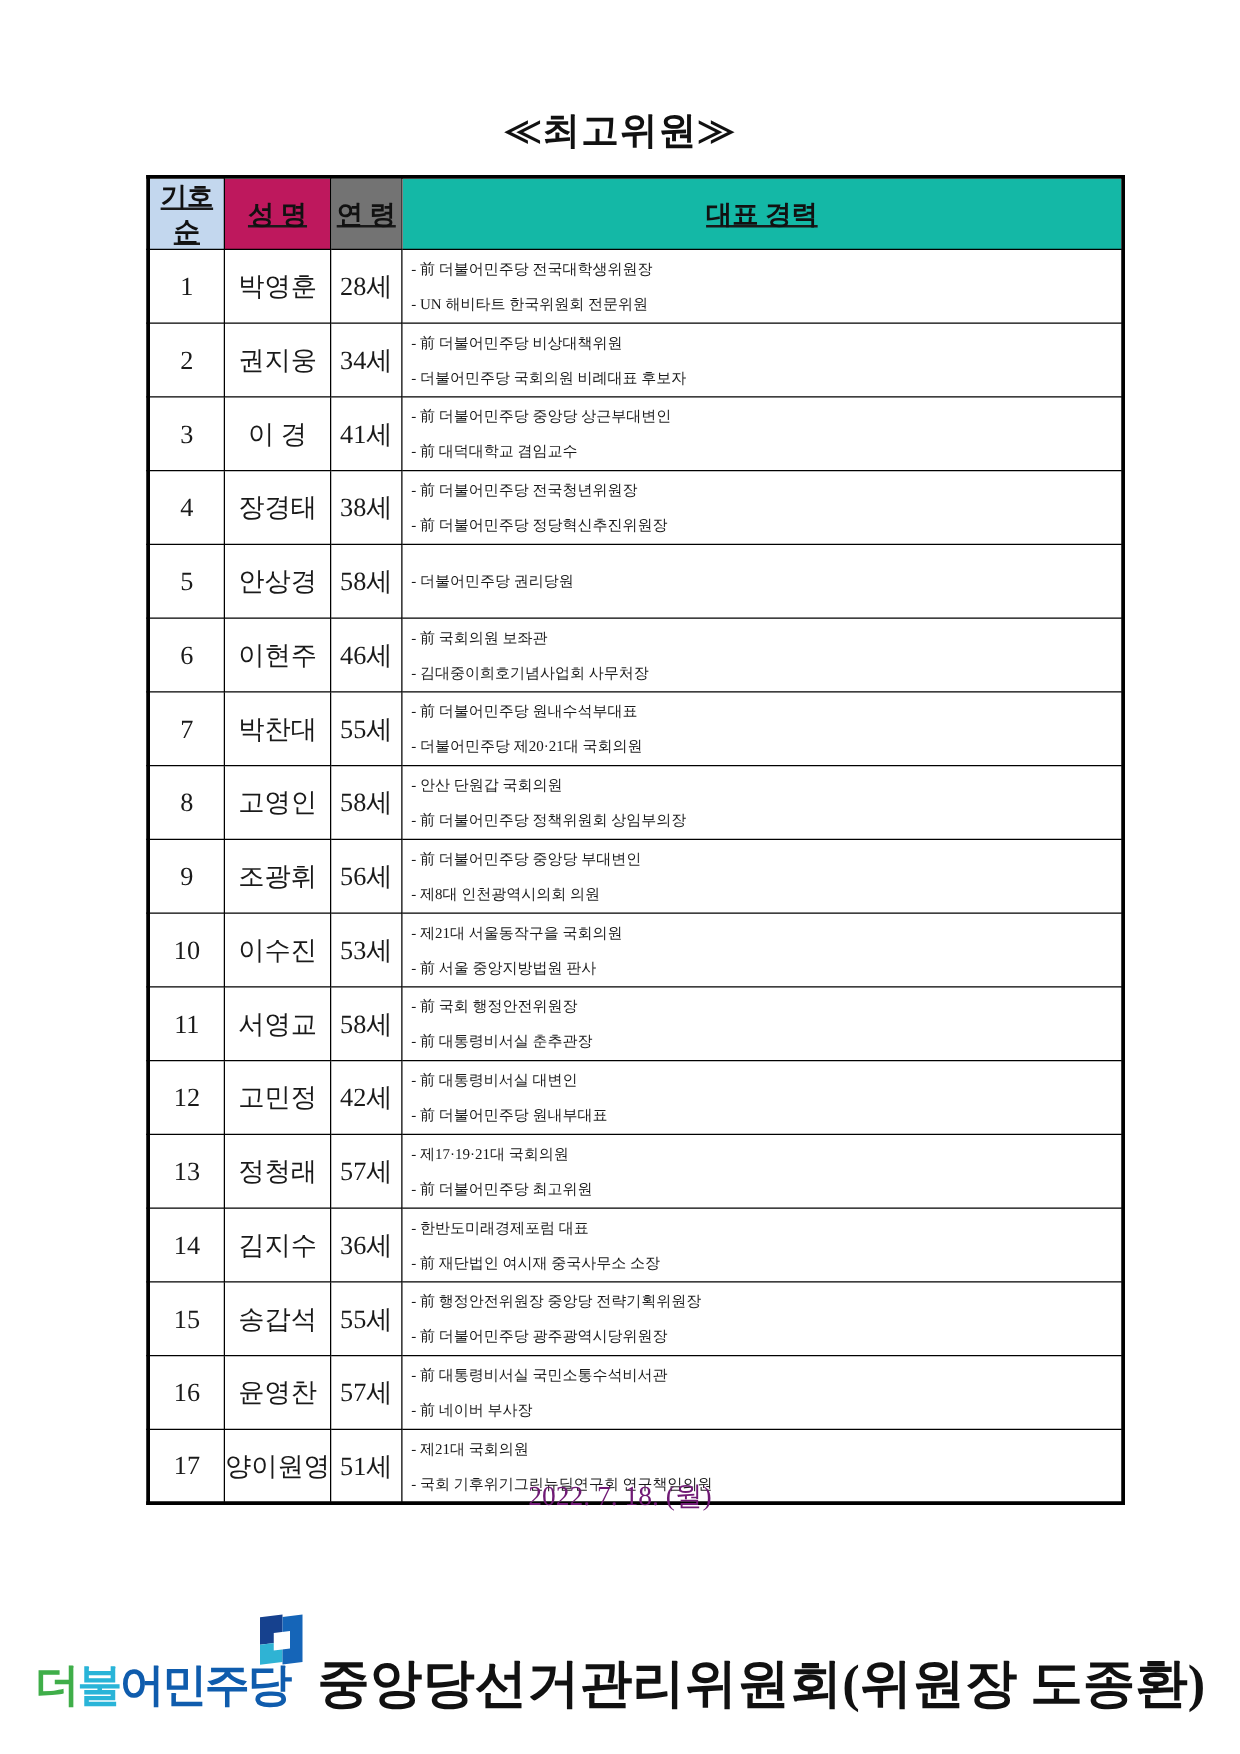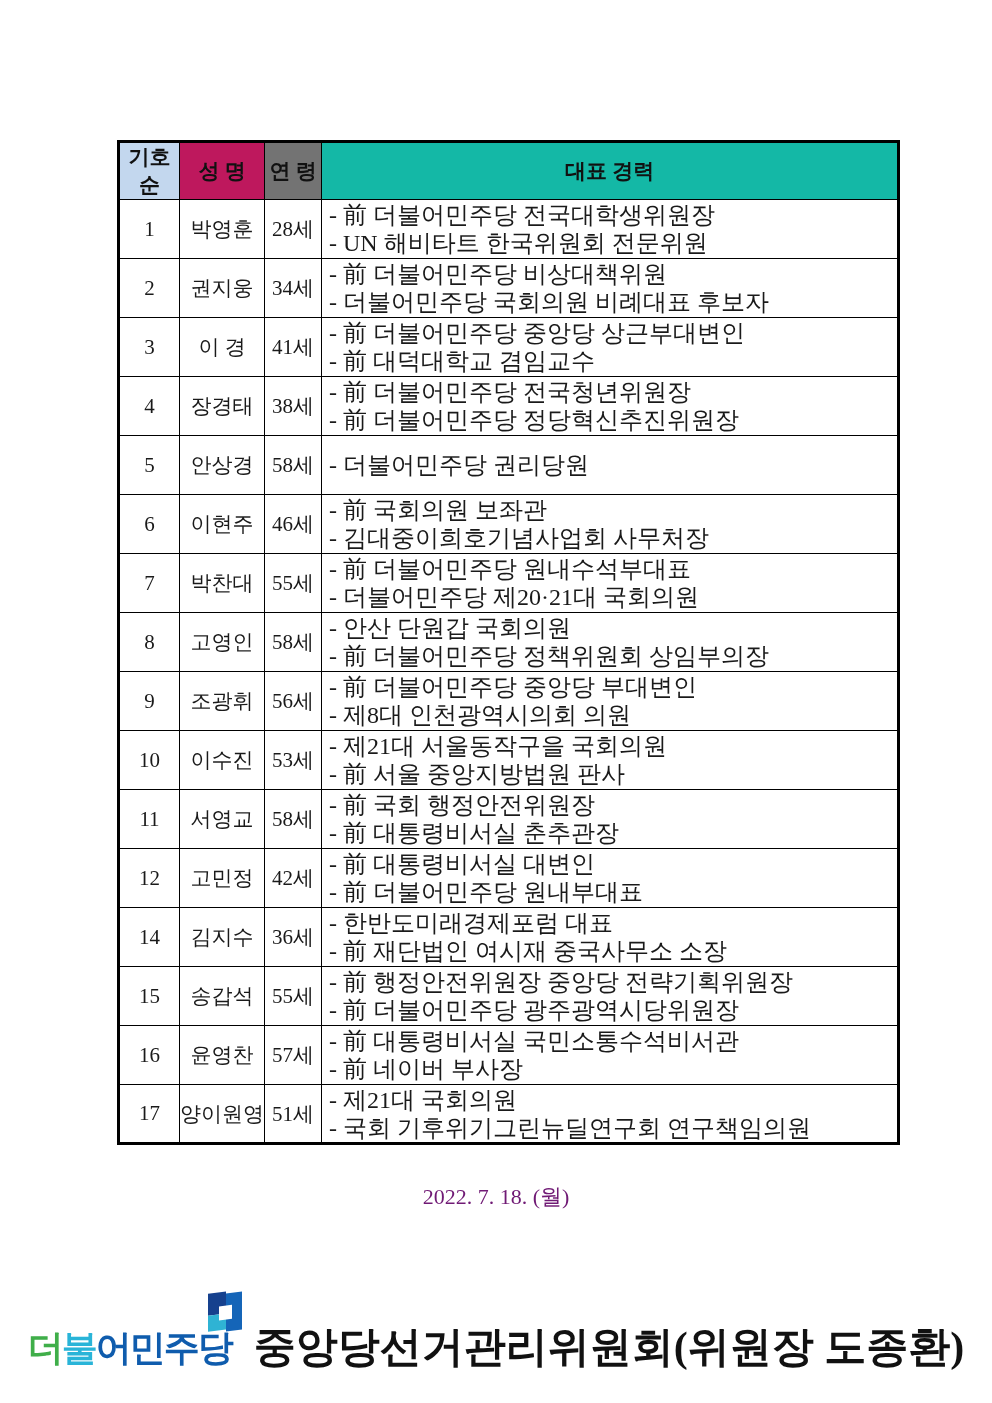--- a/index.html
+++ b/index.html
@@ -36,21 +36,21 @@
     border-collapse: collapse;
     table-layout: fixed;
     border: 3px solid #000;
   }
   table.candidates th,
   table.candidates td {
     border: 1.5px solid #000;
     padding: 0;
     overflow: hidden;
   }
-  table.candidates thead tr { height: 33px; }
+  table.candidates thead tr { height: 33px; text-decoration: underline; }
   table.candidates tbody tr { height: 59px; }
   th.hdr {
     font-size: 21px;
     font-weight: bold;
     text-align: center;
     vertical-align: middle;
     color: #111;
   }
   td.c-no, td.c-name, td.c-age {
     text-align: center;
@@ -59,21 +59,21 @@
   }
   td.c-careers { vertical-align: middle; }
   .careers-wrap {
     display: flex;
     flex-direction: column;
     justify-content: center;
     padding-left: 7px;
     padding-right: 4px;
   }
   .career-line {
-    font-size: 24px;
+    font-size: 12px;
     line-height: 28px;
     white-space: nowrap;
   }
   .doc-date {
     position: absolute;
     top: 1182px;
     left: 0;
     width: 100%;
     text-align: center;
     font-size: 22px;
@@ -115,20 +115,21 @@
     color: #111;
     white-space: nowrap;
     padding-bottom: 4px;
   }
 </style>
 </head>
 <body>
 
 <div class="page">
 
+  <div class="doc-title">≪최고위원≫</div>
 
   <table class="candidates">
     <colgroup>
       <col style="width:61px">
       <col style="width:85px">
       <col style="width:57px">
       <col style="width:577px">
     </colgroup>
     <thead>
       <tr>
@@ -275,20 +276,31 @@
       <td class="c-name">고민정</td>
       <td class="c-age">42세</td>
       <td class="c-careers">
         <div class="careers-wrap">
               <div class="career-line">- 前 대통령비서실 대변인</div>
               <div class="career-line">- 前 더불어민주당 원내부대표</div>
             </div>
       </td>
     </tr>
 
+    <tr>
+      <td class="c-no">13</td>
+      <td class="c-name">정청래</td>
+      <td class="c-age">57세</td>
+      <td class="c-careers">
+        <div class="careers-wrap">
+              <div class="career-line">- 제17·19·21대 국회의원</div>
+              <div class="career-line">- 前 더불어민주당 최고위원</div>
+            </div>
+      </td>
+    </tr>
 
     <tr>
       <td class="c-no">14</td>
       <td class="c-name">김지수</td>
       <td class="c-age">36세</td>
       <td class="c-careers">
         <div class="careers-wrap">
               <div class="career-line">- 한반도미래경제포럼 대표</div>
               <div class="career-line">- 前 재단법인 여시재 중국사무소 소장</div>
             </div>

